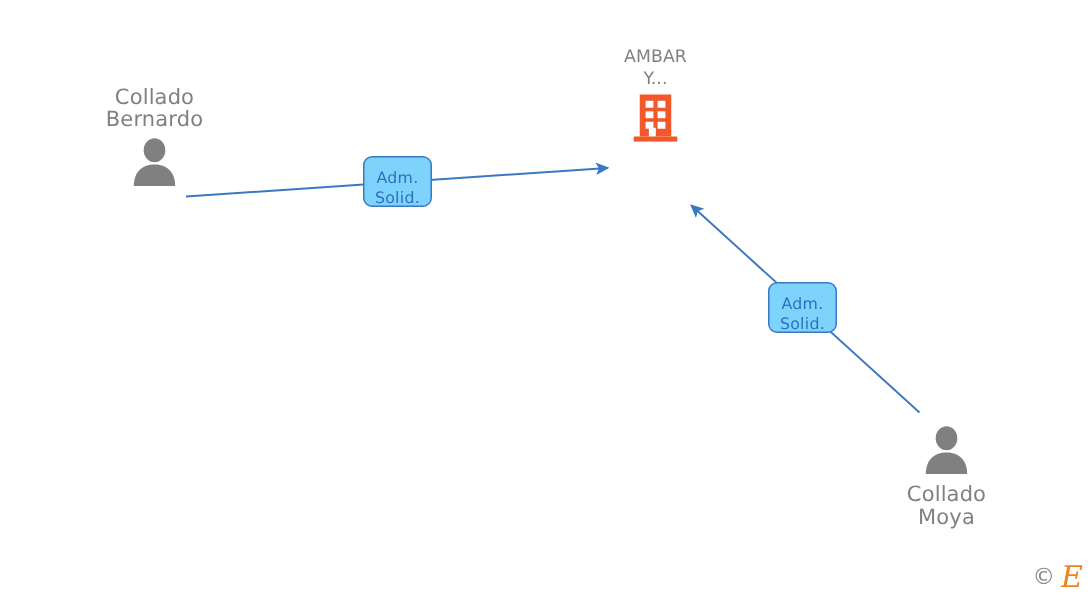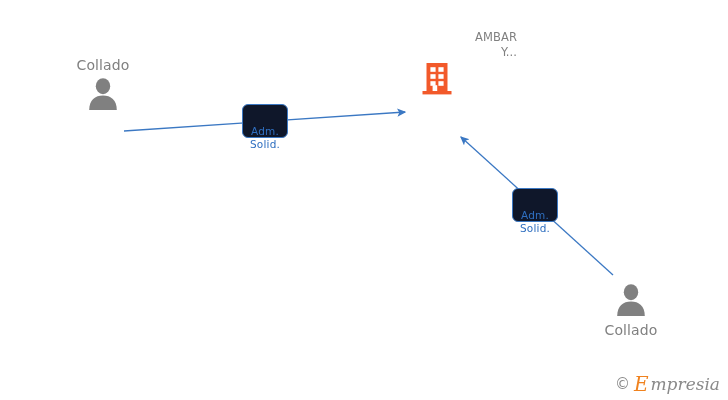--- a/index.html
+++ b/index.html
@@ -45,39 +45,38 @@
     margin: 0 auto;
   }
 
   
   .company-label {
     color: #808080;
     font-size: 11.5px;
     line-height: 14.6px;
     letter-spacing: 0.1px;
     white-space: nowrap;
-    text-align: right;
   }
   .company-icon {
     display: block;
     margin: 0 auto;
   }
 
   
   .edge-label {
     position: absolute;
     box-sizing: border-box;
-    background: #0f172a;
+    background: #7dd3fc;
     border: 1px solid #3b78c3;
     border-radius: 6px;
     color: #2f6fc0;
     font-size: 10.5px;
     line-height: 13px;
     text-align: center;
-    padding-top: 20px;
+    padding-top: 8px;
     letter-spacing: 0.2px;
     box-shadow: 0 0 0 0 rgba(0,0,0,0);
   }
   .edge-label div { display: block; }
 
   
   #watermark {
     position: absolute;
     right: 8px;
     bottom: 6px;
@@ -145,46 +144,47 @@
 
       <rect x="15.6" y="26.2" width="4.6" height="6.2" fill="#ffffff"></rect>
 
       <rect x="5.5" y="32" width="29" height="3.4" fill="#f2592a"></rect>
     </svg>
   </div>
 
   <div class="node" style="left:33px; top:58px; width:140px;">
     <div class="person-label">
       <div>Collado</div>
+      <div>Bernardo</div>
     </div>
     <svg class="person-icon" width="36" height="34" viewBox="0 0 36 34" xmlns="http://www.w3.org/2000/svg" style="margin-top:4px;">
       <ellipse cx="18" cy="9.2" rx="7.2" ry="8" fill="#808080"></ellipse>
       <path d="M4.2,33 C4.2,23.2 10.2,18.6 18,18.6 C25.8,18.6 31.8,23.2 31.8,33 Z" fill="#808080"></path>
     </svg>
   </div>
 
   <div class="node" style="left:561px; top:283px; width:140px;">
     <svg class="person-icon" width="36" height="34" viewBox="0 0 36 34" xmlns="http://www.w3.org/2000/svg">
       <ellipse cx="18" cy="9.2" rx="7.2" ry="8" fill="#808080"></ellipse>
       <path d="M4.2,33 C4.2,23.2 10.2,18.6 18,18.6 C25.8,18.6 31.8,23.2 31.8,33 Z" fill="#808080"></path>
     </svg>
     <div class="person-label" style="margin-top:6px;">
       <div>Collado</div>
+      <div>Moya</div>
     </div>
   </div>
 
   <div class="edge-label" style="left:242px; top:104px; width:46px; height:34px;">
     <div>Adm.</div>
     <div>Solid.</div>
   </div>
 
   <div class="edge-label" style="left:512px; top:188px; width:46px; height:34px;">
     <div>Adm.</div>
     <div>Solid.</div>
   </div>
 
   <div id="watermark">
     <span class="wm-c">©</span>
     <span class="wm-e">E</span>
-    <span class="wm-rest">mpresia</span>
   </div>
 
 </div>
 
 </body></html>

